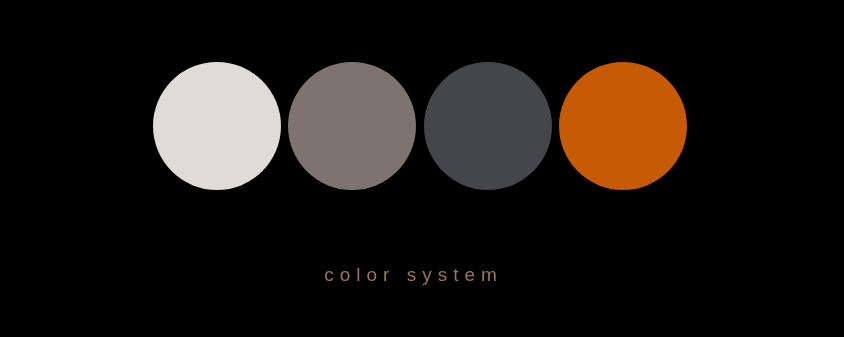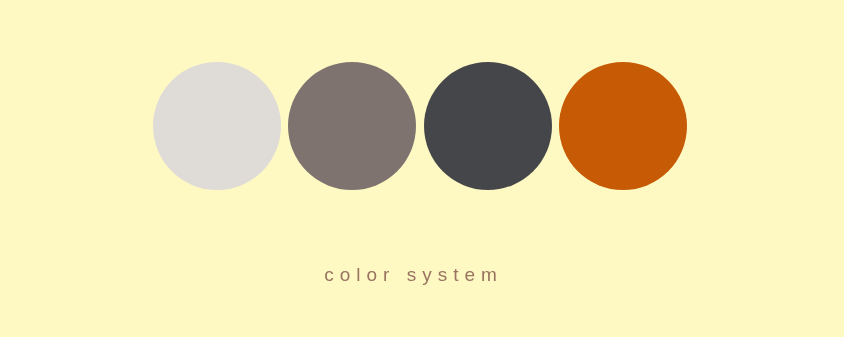--- a/index.html
+++ b/index.html
@@ -57,21 +57,21 @@
     font-weight: 400;
     letter-spacing: 6.0px;
     color: #9a7361;
     white-space: nowrap;
     line-height: 26px;
   }
 </style>
 </head>
 <body style="background-color: rgb(242, 241, 239);">
 
-<div class="canvas" style="background-color: #fef9c3;">
+<div class="canvas" style="background-color: #000000;">
 
   <div class="swatch-row">
     <div class="swatch" style="background-color: rgb(223, 219, 215);"></div>
     <div class="swatch" style="background-color: rgb(126, 115, 110);"></div>
     <div class="swatch" style="background-color: rgb(68, 70, 73);"></div>
     <div class="swatch" style="background-color: rgb(198, 90, 5);"></div>
   </div>
 
   <div class="caption" style="color: rgb(154, 115, 97);">color system</div>
 

